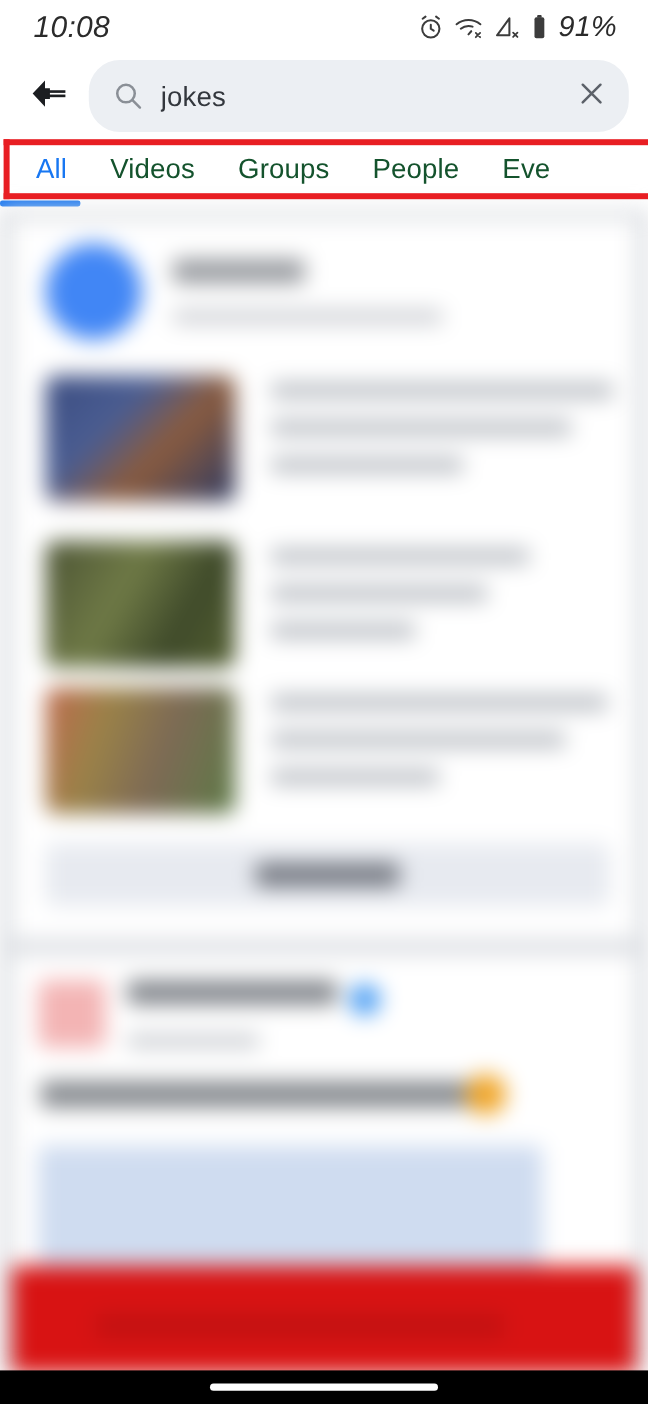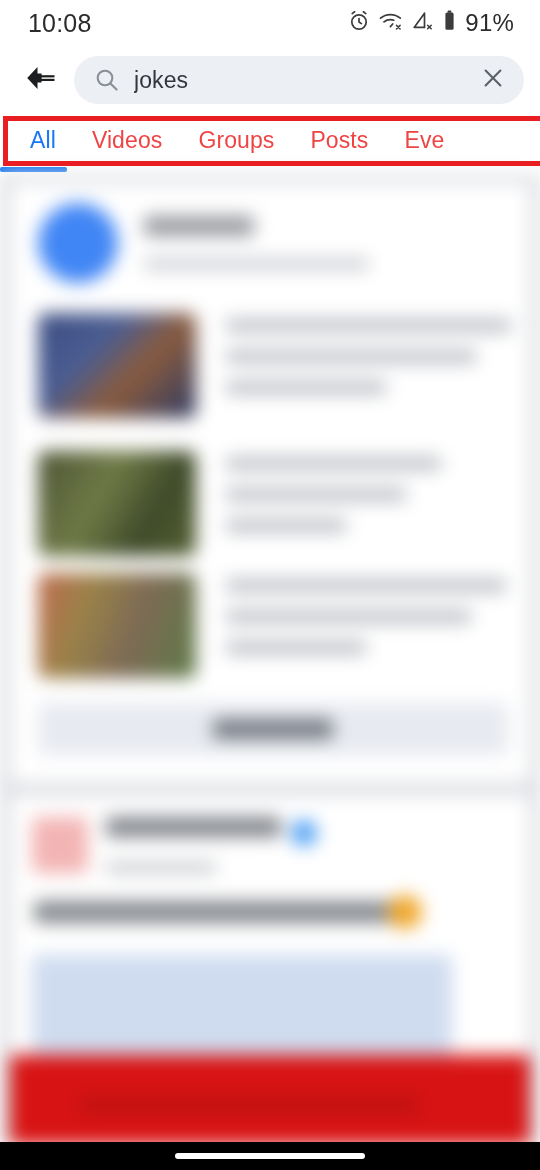--- a/index.html
+++ b/index.html
@@ -27,30 +27,31 @@
     position: absolute;
     top: 0; left: 0;
     width: 540px;
     height: 46px;
     display: flex;
     align-items: center;
     justify-content: space-between;
     padding: 0 26px 0 28px;
     box-sizing: border-box;
     background: #ffffff;
+    font-style: italic;
   }
   .status-clock {
     font-size: 25px;
     color: #2b2b2b;
     letter-spacing: 0.2px;
     font-family: "Liberation Sans", sans-serif;
   }
   .status-right {
     display: flex;
-    align-items: flex-start;
+    align-items: center;
     gap: 7px;
   }
   .status-right svg { display: block; }
   .battery-pct {
     font-size: 24px;
     color: #2b2b2b;
     margin-left: 1px;
     letter-spacing: 0.2px;
   }
 
@@ -68,21 +69,21 @@
     width: 58px;
     height: 58px;
     margin-left: 12px;
     display: flex;
     align-items: center;
     justify-content: center;
     flex: 0 0 auto;
   }
   .search-pill {
     flex: 1 1 auto;
-    height: 48px;
+    height: 60px;
     margin-left: 4px;
     margin-right: 16px;
     background: #eceff3;
     border-radius: 26px;
     display: flex;
     align-items: center;
     padding: 0 14px 0 20px;
     box-sizing: border-box;
   }
   .search-glass { flex: 0 0 auto; display: flex; align-items: center; }
@@ -115,21 +116,21 @@
     width: 428px;
     height: 52px;
     display: flex;
     align-items: center;
     padding-left: 12px;
     box-sizing: border-box;
     white-space: nowrap;
   }
   .tab {
     font-size: 23px;
-    color: #ef4444;
+    color: #14532d;
     padding: 0 18px;
     letter-spacing: 0.1px;
     flex: 0 0 auto;
   }
   .tab.active { color: #1877f2; }
   .tab-indicator {
     position: absolute;
     left: 0;
     top: 53px;
     width: 67px;
@@ -377,21 +378,21 @@
         </span>
       </span>
     </div>
   </div>
 
   <div class="tabs-wrap">
     <div class="tabs">
       <div class="tab active">All</div>
       <div class="tab">Videos</div>
       <div class="tab">Groups</div>
-      <div class="tab">Posts</div>
+      <div class="tab">People</div>
       <div class="tab">Eve</div>
     </div>
     <div class="tab-indicator"></div>
   </div>
 
   <div class="red-box"></div>
 
   <div class="results">
 
     <div class="card card-a">

